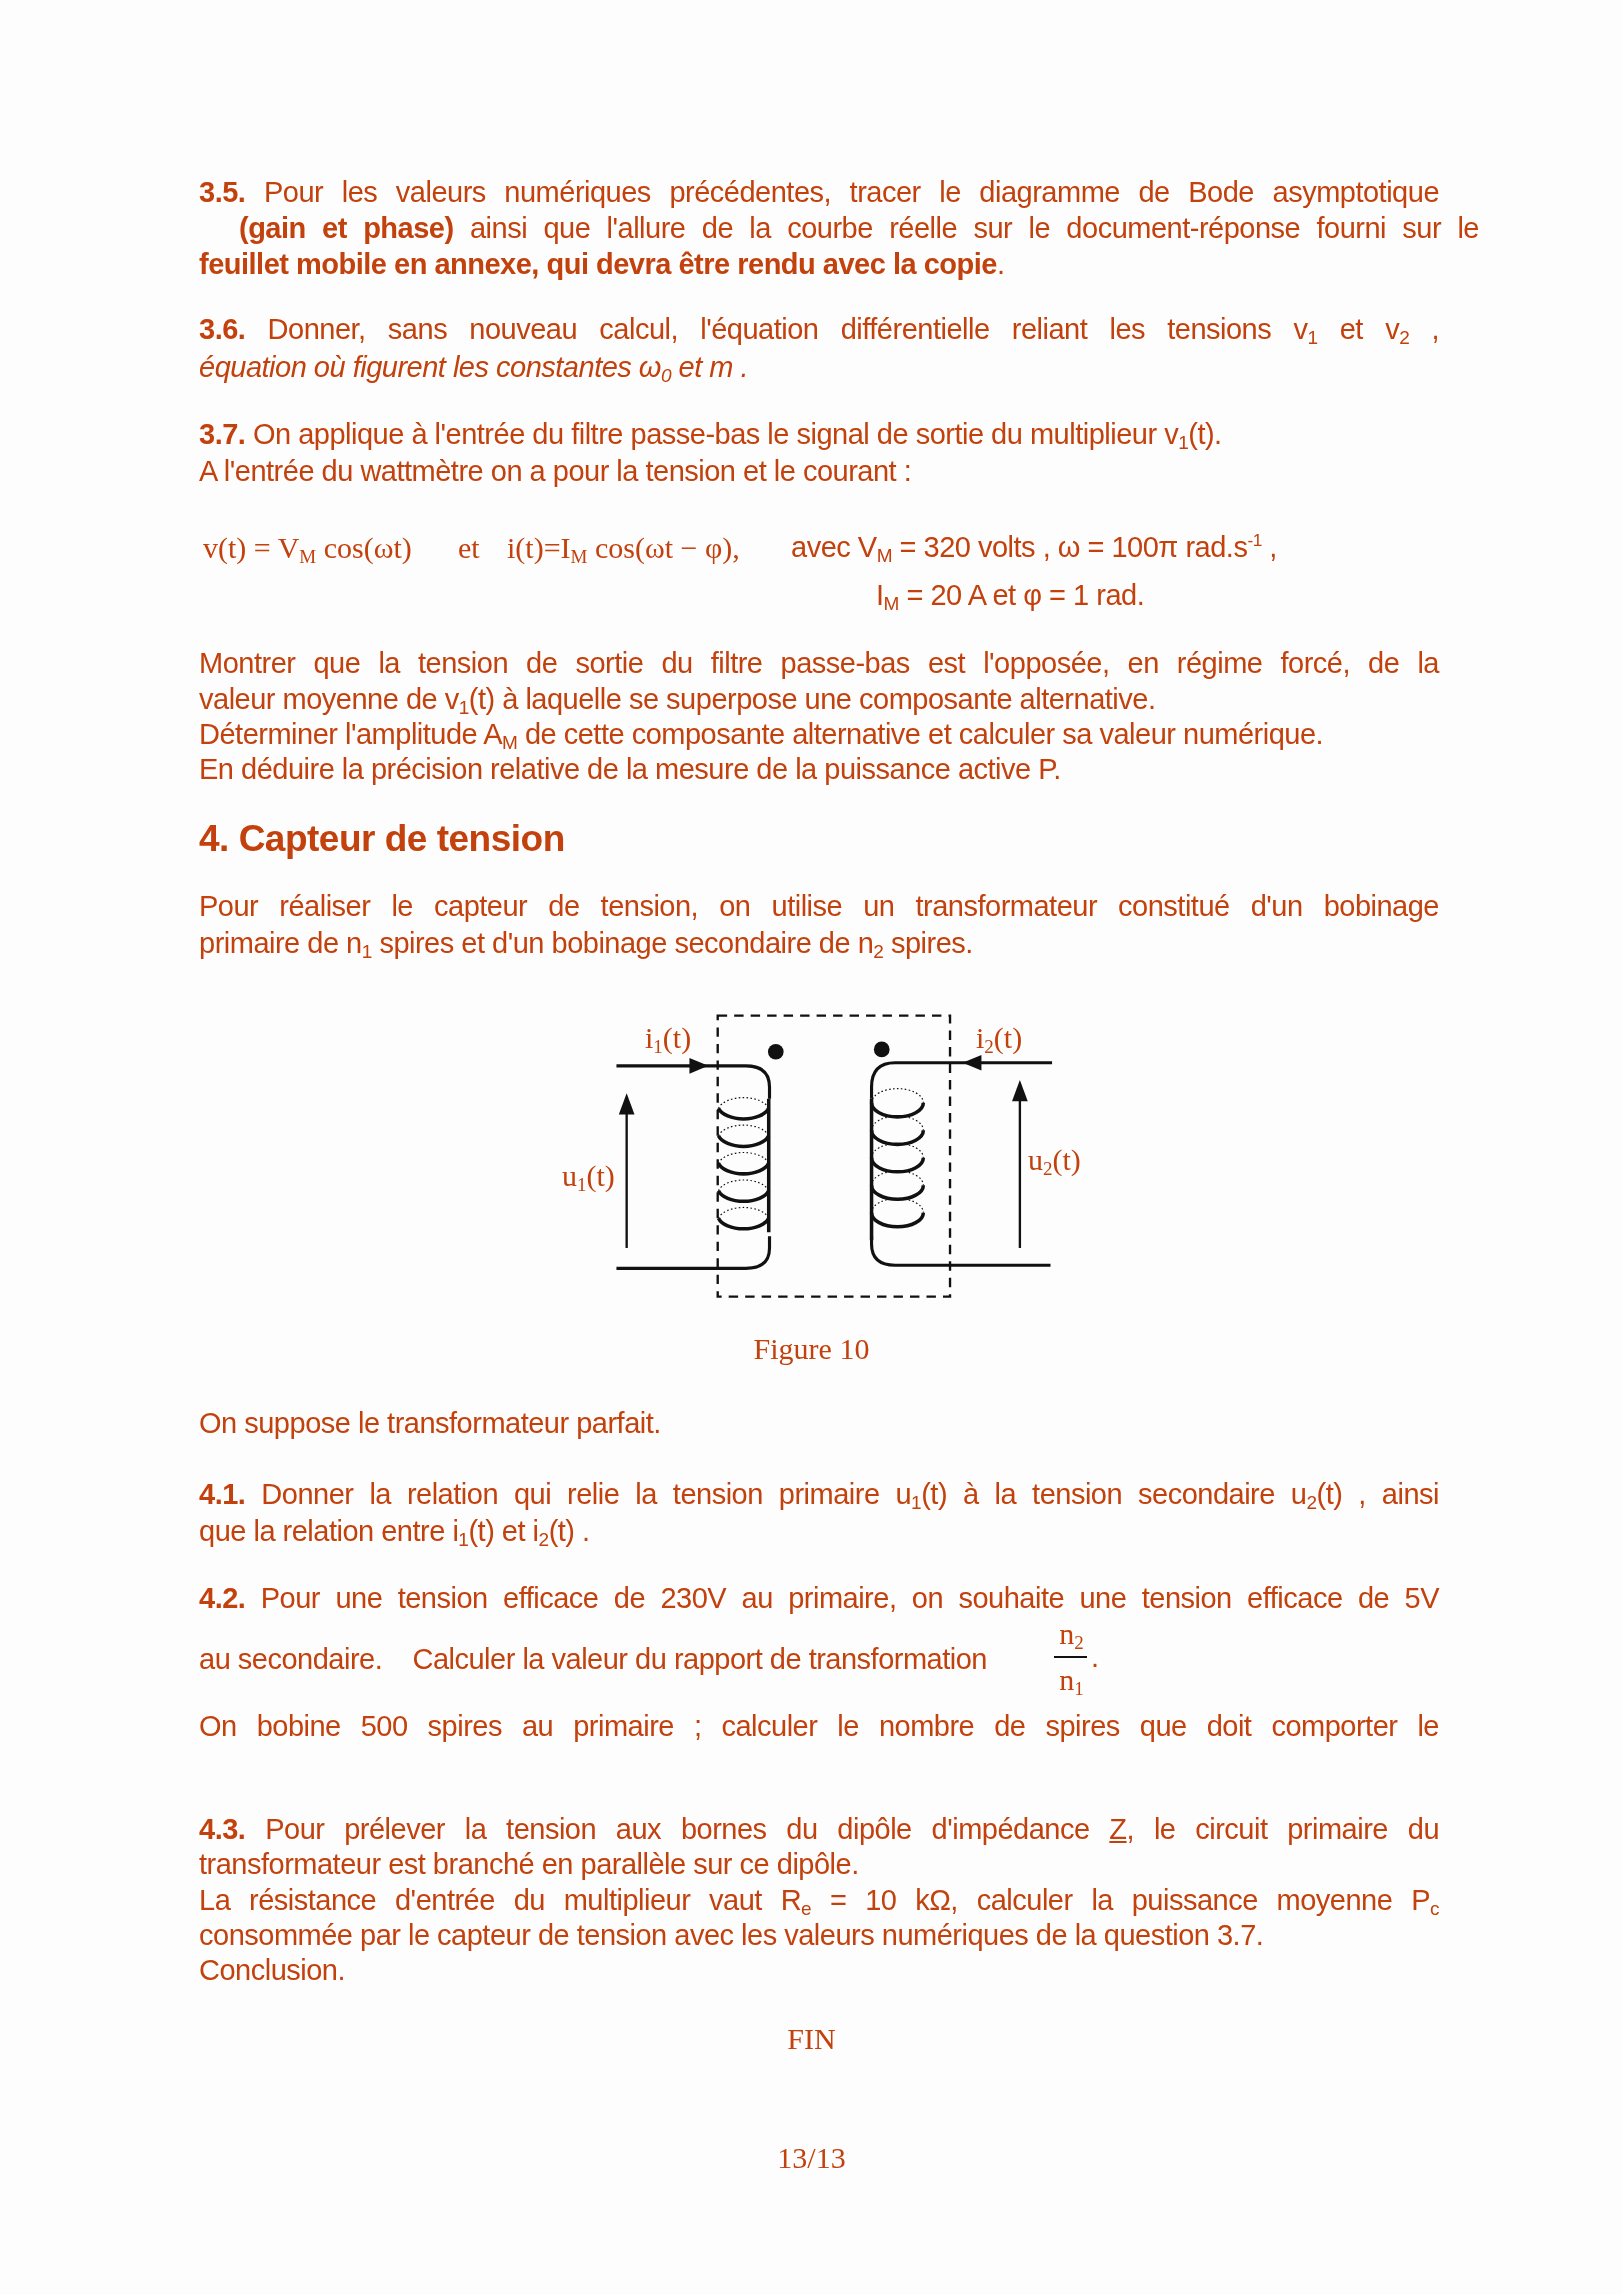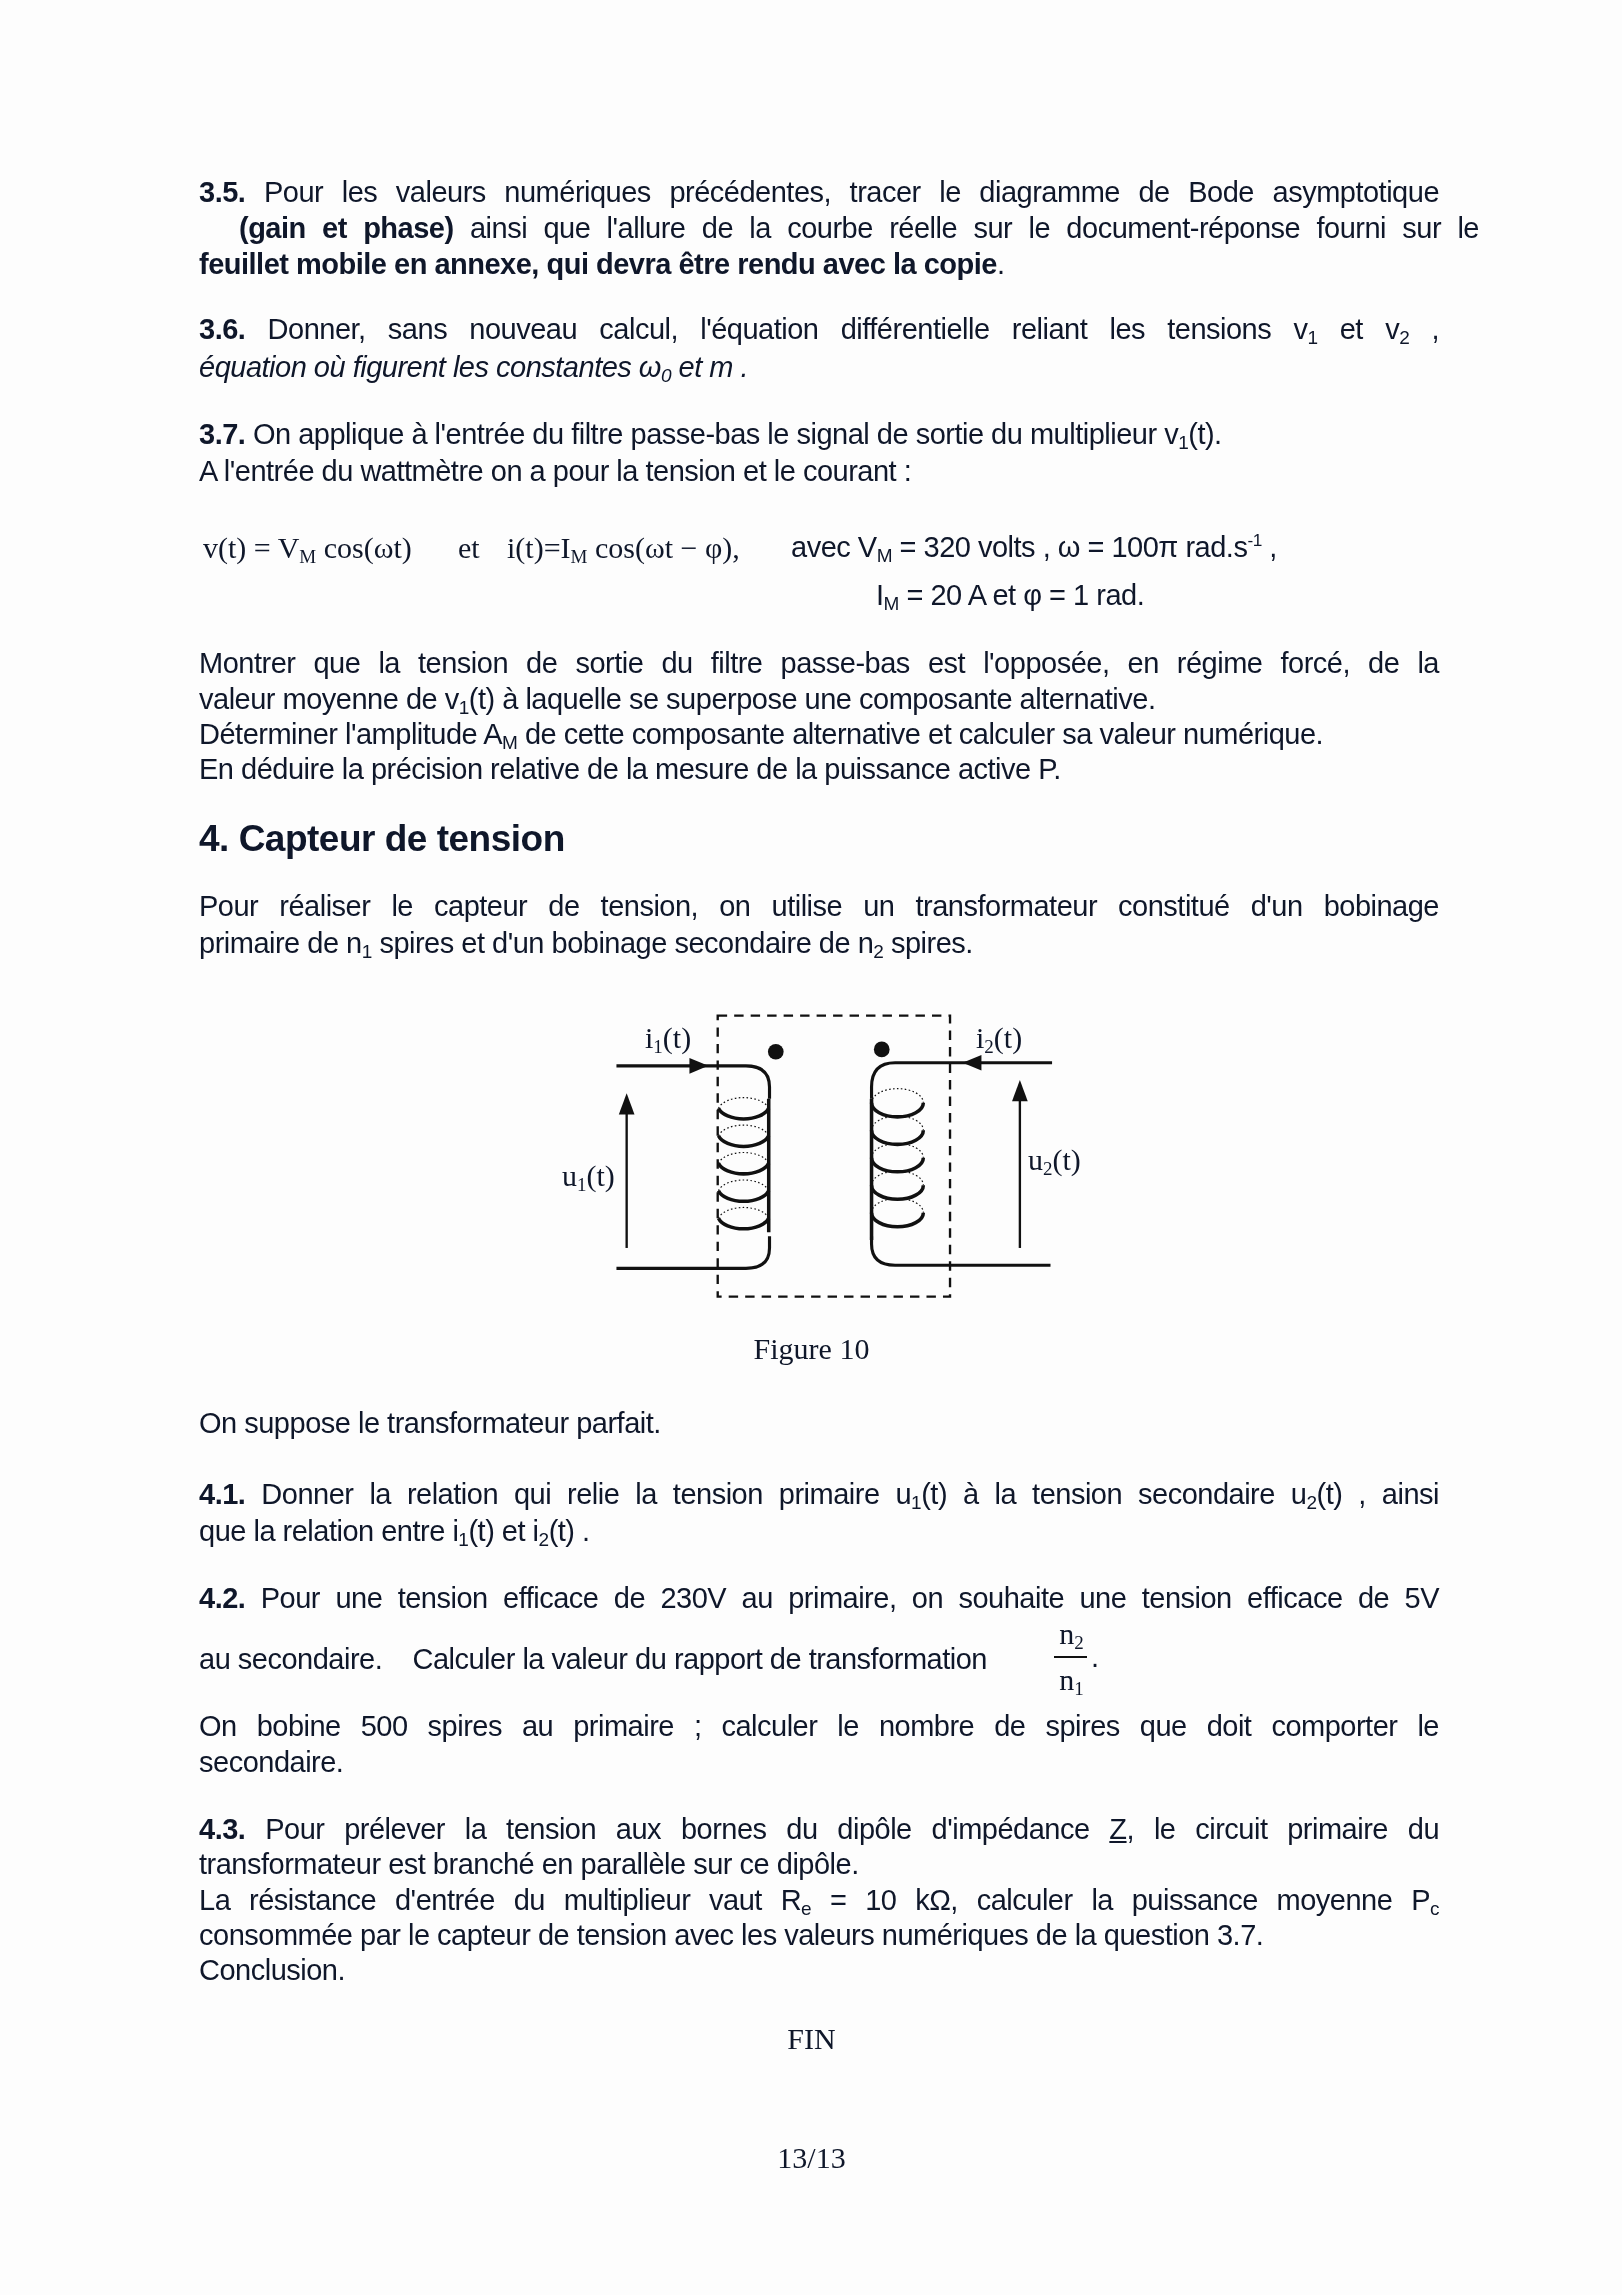--- a/index.html
+++ b/index.html
@@ -1,17 +1,17 @@
 <!DOCTYPE html>
 <html style="font-size:12.6px"><head>
 <meta charset="utf-8">
 <style>
   html, body { margin: 0; padding: 0; background: #fdfdfd; }
   body { width: 1623px; height: 2295px; position: relative; overflow: hidden; }
-  .page { position: absolute; left: 0; top: 0; width: 1623px; height: 2295px; background: #fdfdfd; color: #0f172a; }
+  .page { position: absolute; left: 0; top: 0; width: 1623px; height: 2295px; background: #fdfdfd; color: #c2410c; }
   .t {
     position: absolute; left: 199px; width: 1240px;
     font-family: "Liberation Sans", sans-serif; font-size: 29px; line-height: 36px;
     letter-spacing: -0.5px; transform-origin: left top; white-space: nowrap;
   }
   .just { text-align: justify; text-align-last: justify; white-space: normal; }
   .b { font-weight: bold; }
   sub { font-size: 19px; vertical-align: -4.7px; line-height: 0; }
   sup { font-size: 17.3px; vertical-align: 11px; line-height: 0; }
   .serif { font-family: "Liberation Serif", serif; }
@@ -173,21 +173,20 @@
   <div class="t" style="top:1641px; white-space:pre;">au secondaire.    Calculer la valeur du rapport de transformation</div>
   <div class="frac" style="left:1052px; top:1617px;">
     <span>n</span><sub>2</sub>
   </div>
   <div class="fracbar" style="left:1054px; top:1656px;"></div>
   <div class="frac" style="left:1052px; top:1663px;">
     <span>n</span><sub>1</sub>
   </div>
   <div class="eq" style="left:1091px; top:1641px; font-family:'Liberation Sans',sans-serif; font-size:29px;">.</div>
   <div class="t just" style="top:1708px;">On bobine 500 spires au primaire ; calculer le nombre de spires que doit comporter le</div>
-  <div class="t" style="top:1744px;">secondaire.</div>
 
   <div class="t just" style="top:1811px;">
     <span class="b">4.3.</span>
     <span>Pour prélever la tension aux bornes du dipôle d'impédance </span><span class="ul-z">Z</span><span>, le circuit primaire du</span>
   </div>
   <div class="t" style="top:1846px;">transformateur est branché en parallèle sur ce dipôle.</div>
   <div class="t just" style="top:1882px;">
     <span>La résistance d'entrée du multiplieur vaut R</span><sub>e</sub><span> = 10 kΩ, calculer la puissance moyenne P</span><sub>c</sub>
   </div>
   <div class="t" style="top:1917px;">consommée par le capteur de tension avec les valeurs numériques de la question 3.7.</div>

